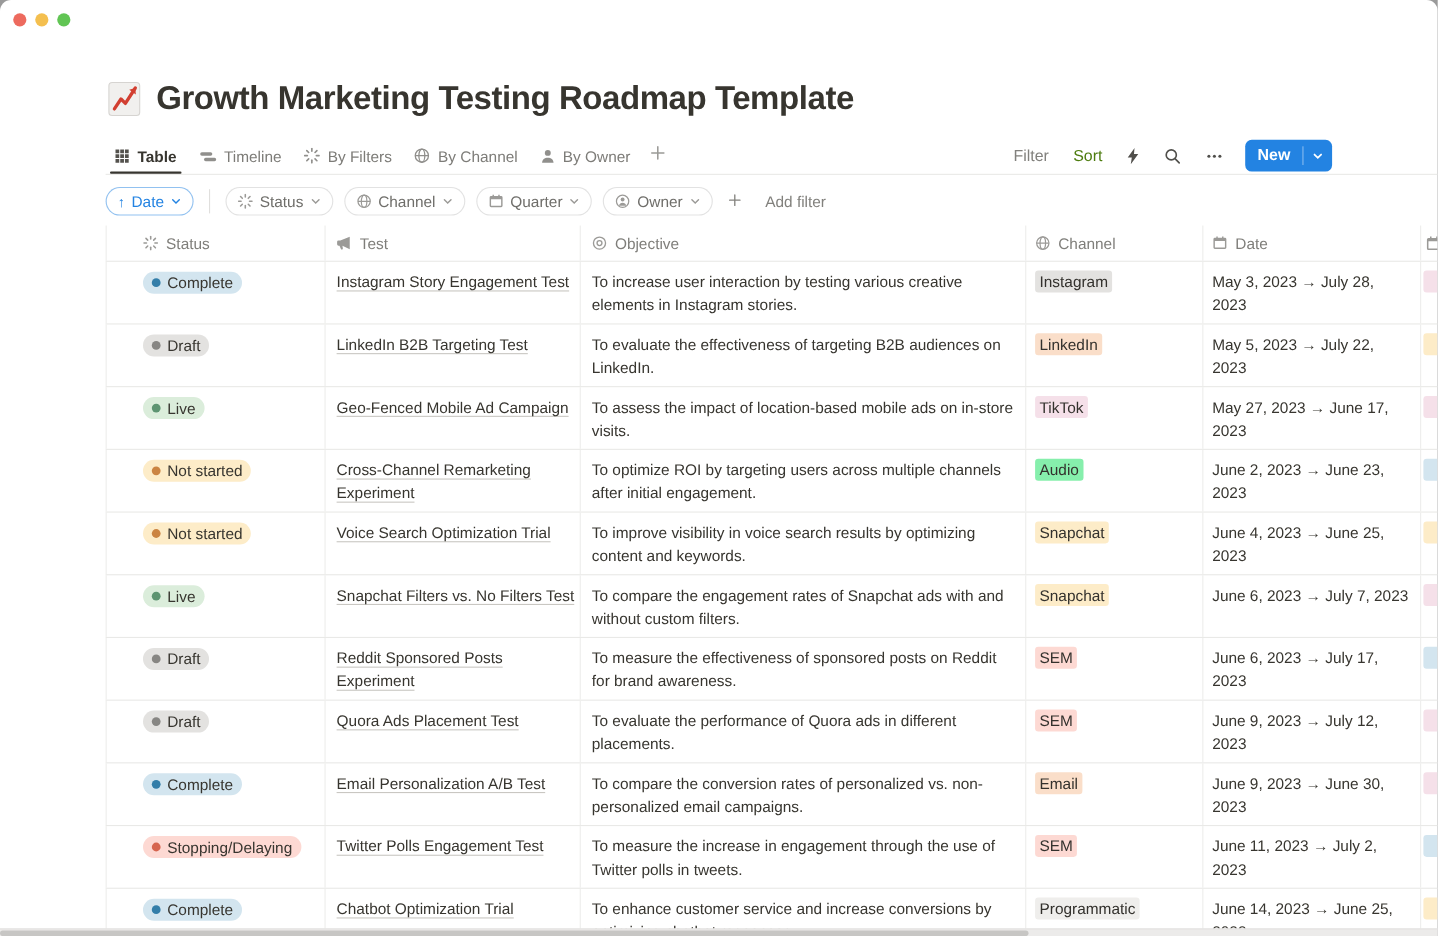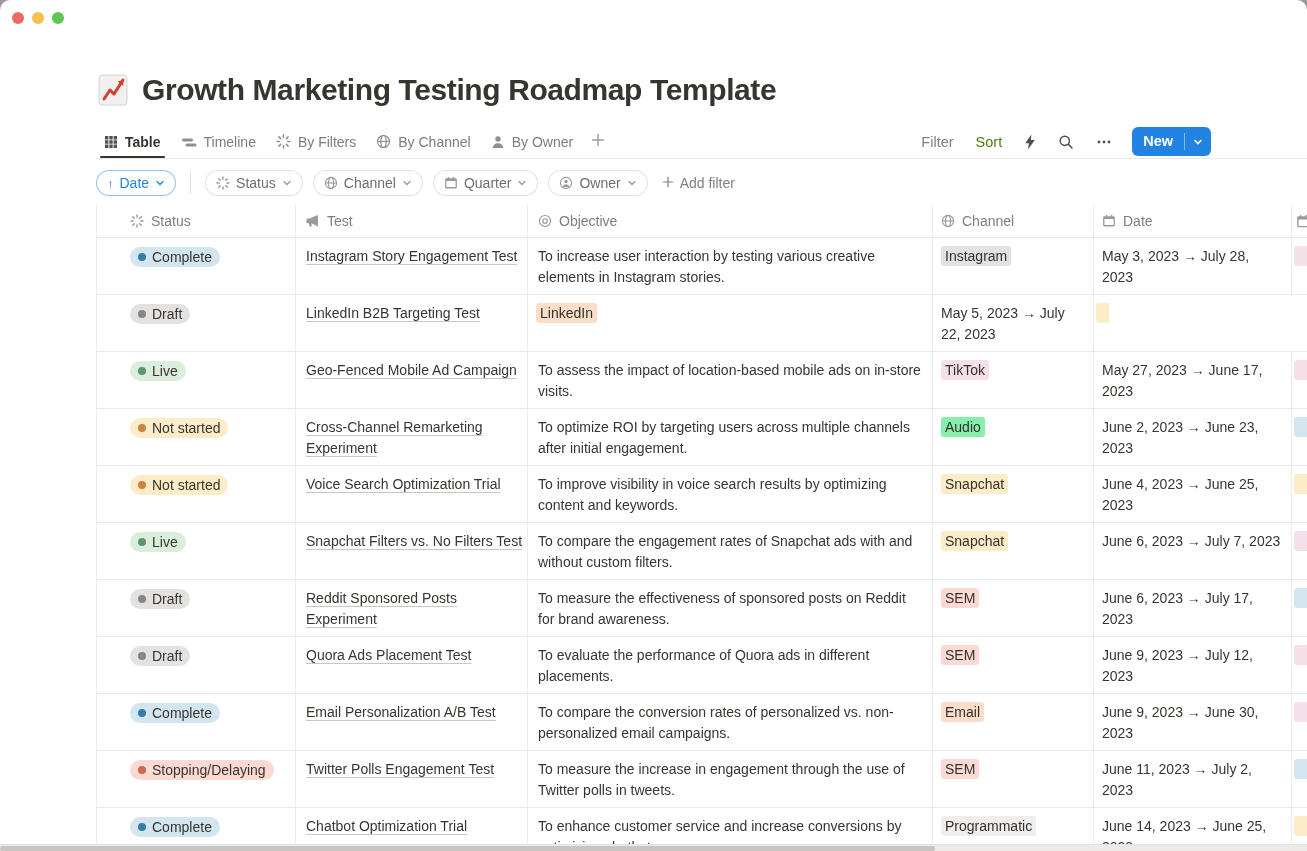--- a/index.html
+++ b/index.html
@@ -37,21 +37,21 @@
   .new-btn .nb-chev { display:inline-flex; padding:0 8px; }
   .tabs-divider { margin-left:96px; width:1211px; height:1px; background:#e9e9e7; }
 
   
   .filter-row { margin:11px 96px 0 96px; display:flex; align-items:center; gap:10px; height:26px; }
   .chip { display:inline-flex; align-items:center; gap:6px; height:26px; padding:0 10px; border-radius:13px; border:1px solid rgba(15,15,15,.12); font-size:14px; color:#6f6e6a; background:#fff; cursor:pointer; }
   .chip .cicon { display:inline-flex; color:#9b9a97; }
   .chip.sort-chip { color:#2383e2; border-color:rgba(35,131,226,.5); font-weight:500; }
   .chip.sort-chip .arrow { font-size:13px; }
   .fdivider { width:1px; height:22px; background:#e0dfdd; margin:0 4px; }
-  .add-filter { display:inline-flex; align-items:center; gap:6px; font-size:14px; color:#82817d; cursor:pointer; padding:0 4px; }
+  .add-filter { display:inline-flex; align-items:center; gap:22px; font-size:14px; color:#82817d; cursor:pointer; padding:0 4px; }
 
   
   .table { margin-left:96px; margin-top:9px; width:1211px; }
   .grid-row { display:grid; grid-template-columns:200px 232px 405px 161px 198px 15px; }
   .thead { height:33px; border-bottom:1px solid #e9e9e7; }
   .hcell { display:flex; align-items:center; gap:7px; font-size:14px; color:#7f7e7a; border-right:1px solid #ededeb; padding-left:8px; overflow:hidden; white-space:nowrap; cursor:pointer; }
   .hcell .hicon { display:inline-flex; color:#9b9a97; flex:none; }
   .hcell.c0 { padding-left:33px; border-left:1px solid #ededeb; }
   .hcell.c1 { padding-left:10px; }
   .hcell.c2 { padding-left:10px; }
@@ -336,20 +336,21 @@
           <div class="cell c3"><span class="tag" style="background: rgb(227, 226, 224);">Instagram</span></div>
           <div class="cell c4">May 3, 2023 → July 28, 2023</div>
           <div class="cell c5"><span class="edge-tag" style="background: rgb(245, 224, 233);"></span></div>
         </div>
         <div class="grid-row row">
           <div class="cell c0"><span class="pill" style="background: rgb(227, 226, 224);">
               <span class="dot" style="background: rgb(135, 134, 131);"></span>
               <span>Draft</span>
             </span></div>
           <div class="cell c1"><span class="page-link">LinkedIn B2B Targeting Test</span></div>
+          <div class="cell c2">To evaluate the effectiveness of targeting B2B audiences on LinkedIn.</div>
           <div class="cell c3"><span class="tag" style="background: rgb(250, 222, 201);">LinkedIn</span></div>
           <div class="cell c4">May 5, 2023 → July 22, 2023</div>
           <div class="cell c5"><span class="edge-tag" style="background: rgb(253, 236, 200);"></span></div>
         </div>
         <div class="grid-row row">
           <div class="cell c0"><span class="pill" style="background: rgb(219, 237, 219);">
               <span class="dot" style="background: rgb(93, 148, 113);"></span>
               <span>Live</span>
             </span></div>
           <div class="cell c1"><span class="page-link">Geo-Fenced Mobile Ad Campaign</span></div>

